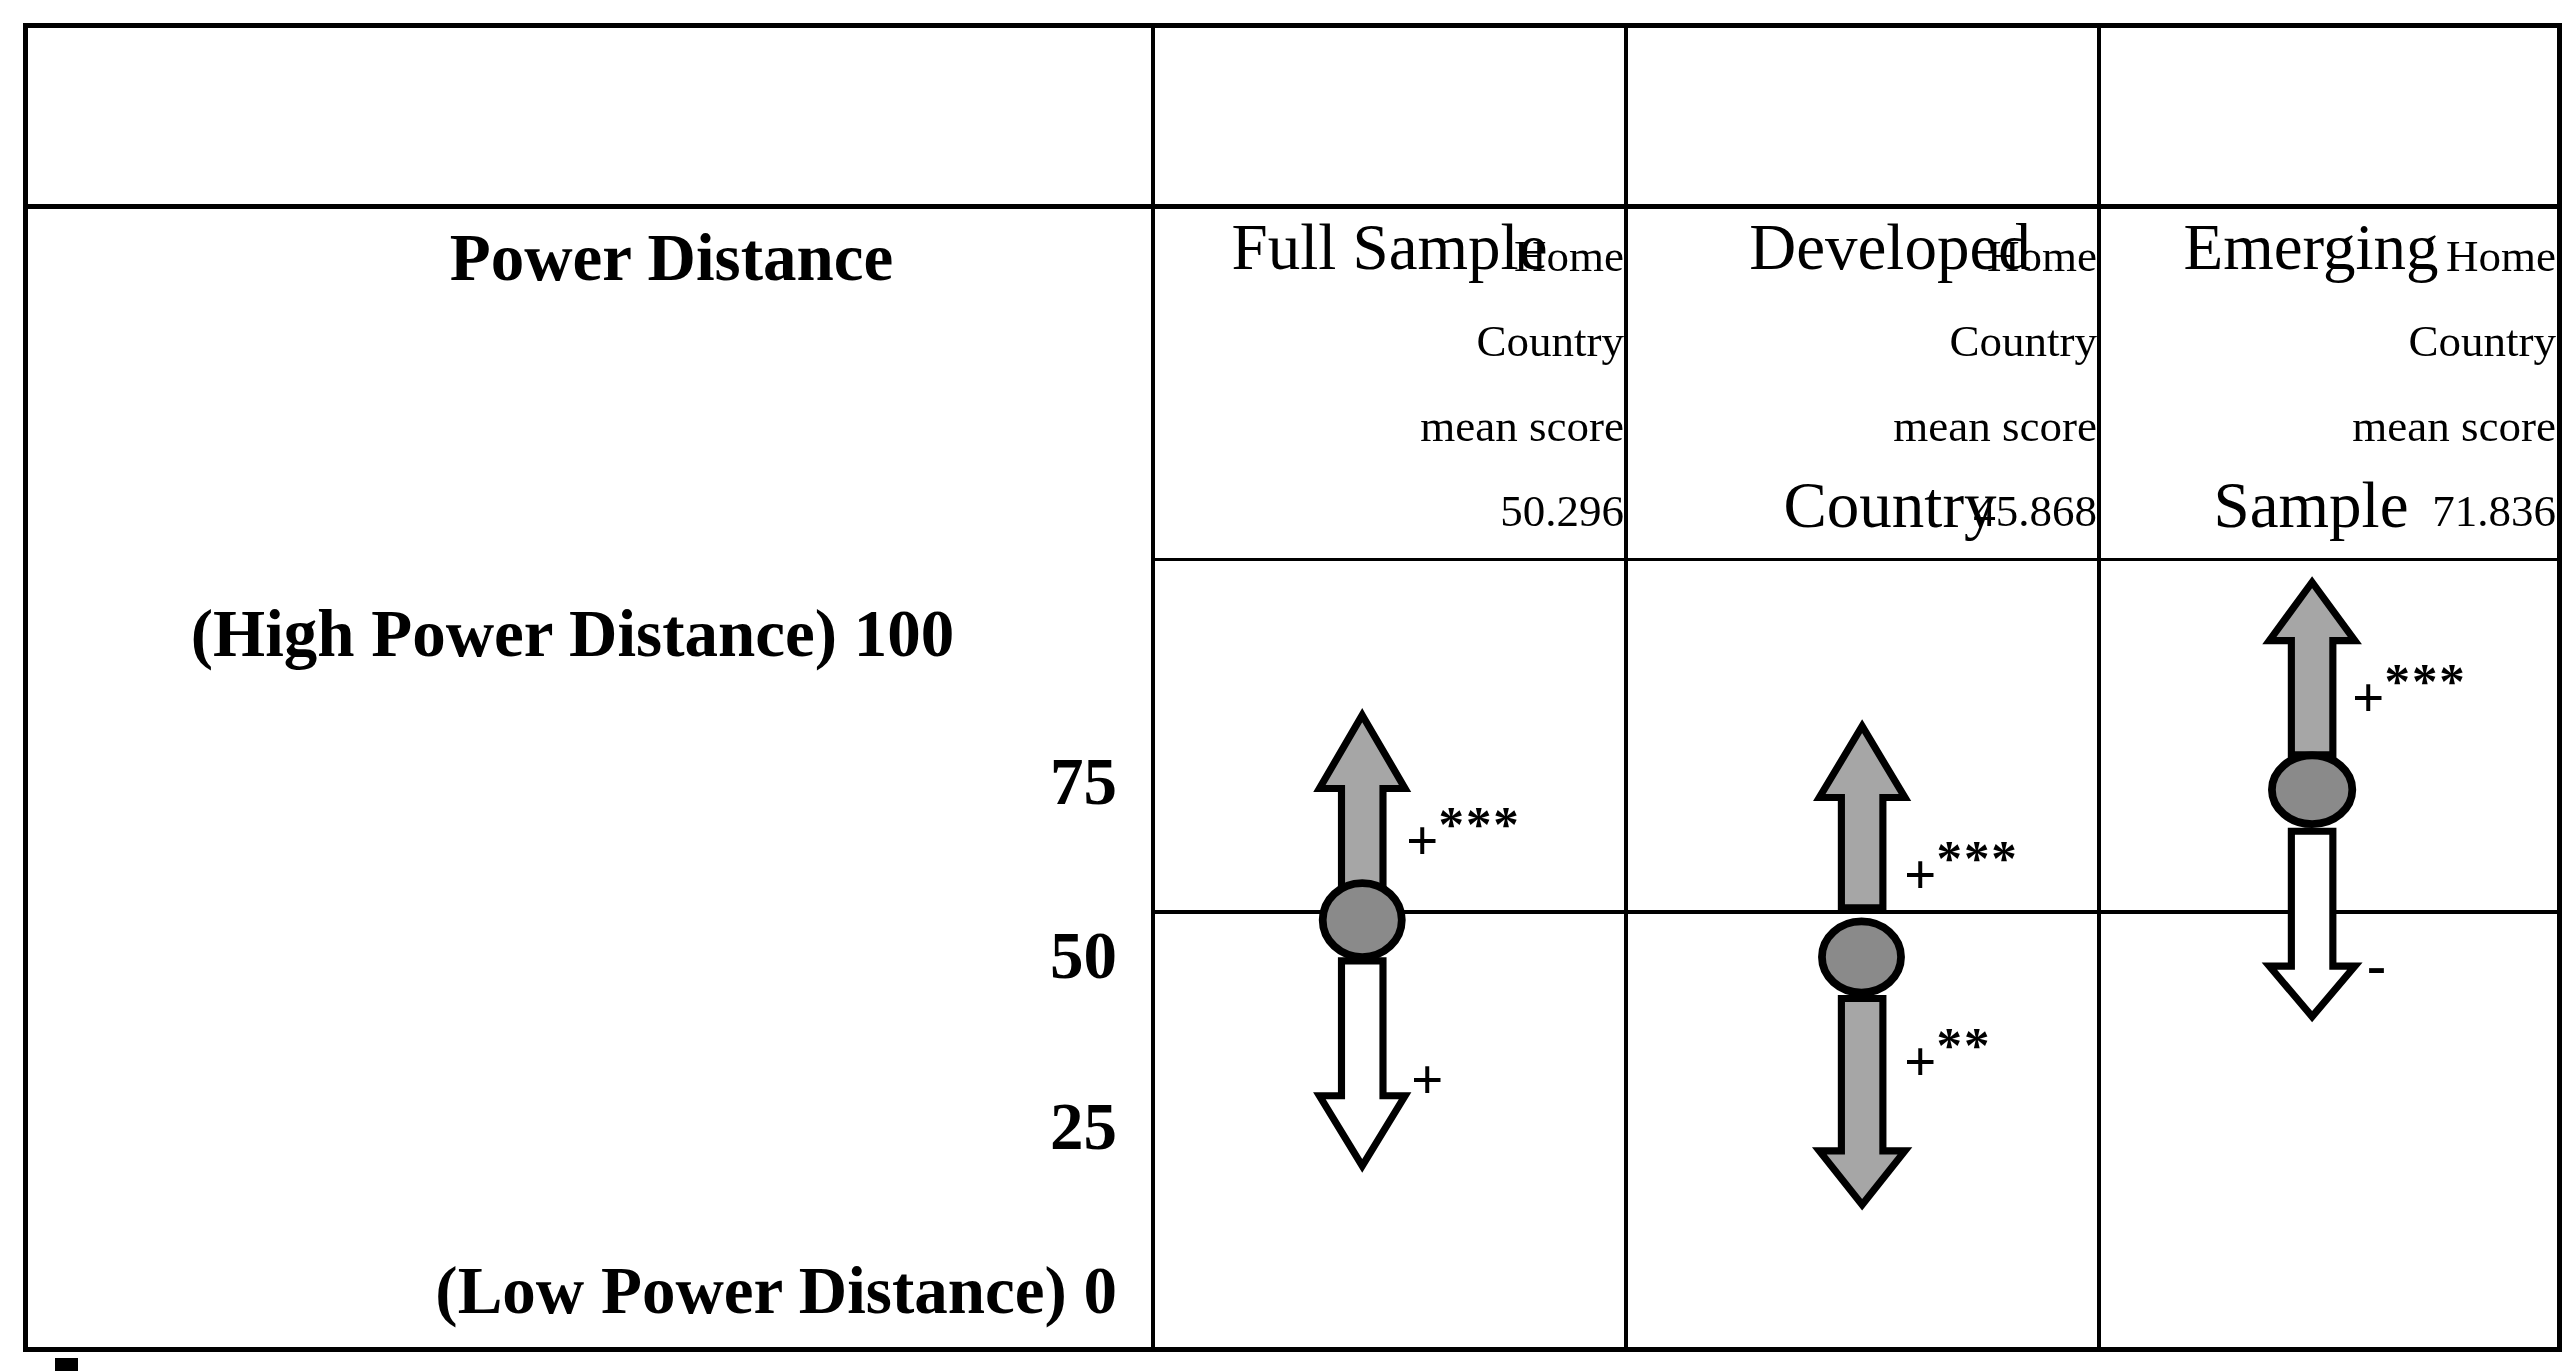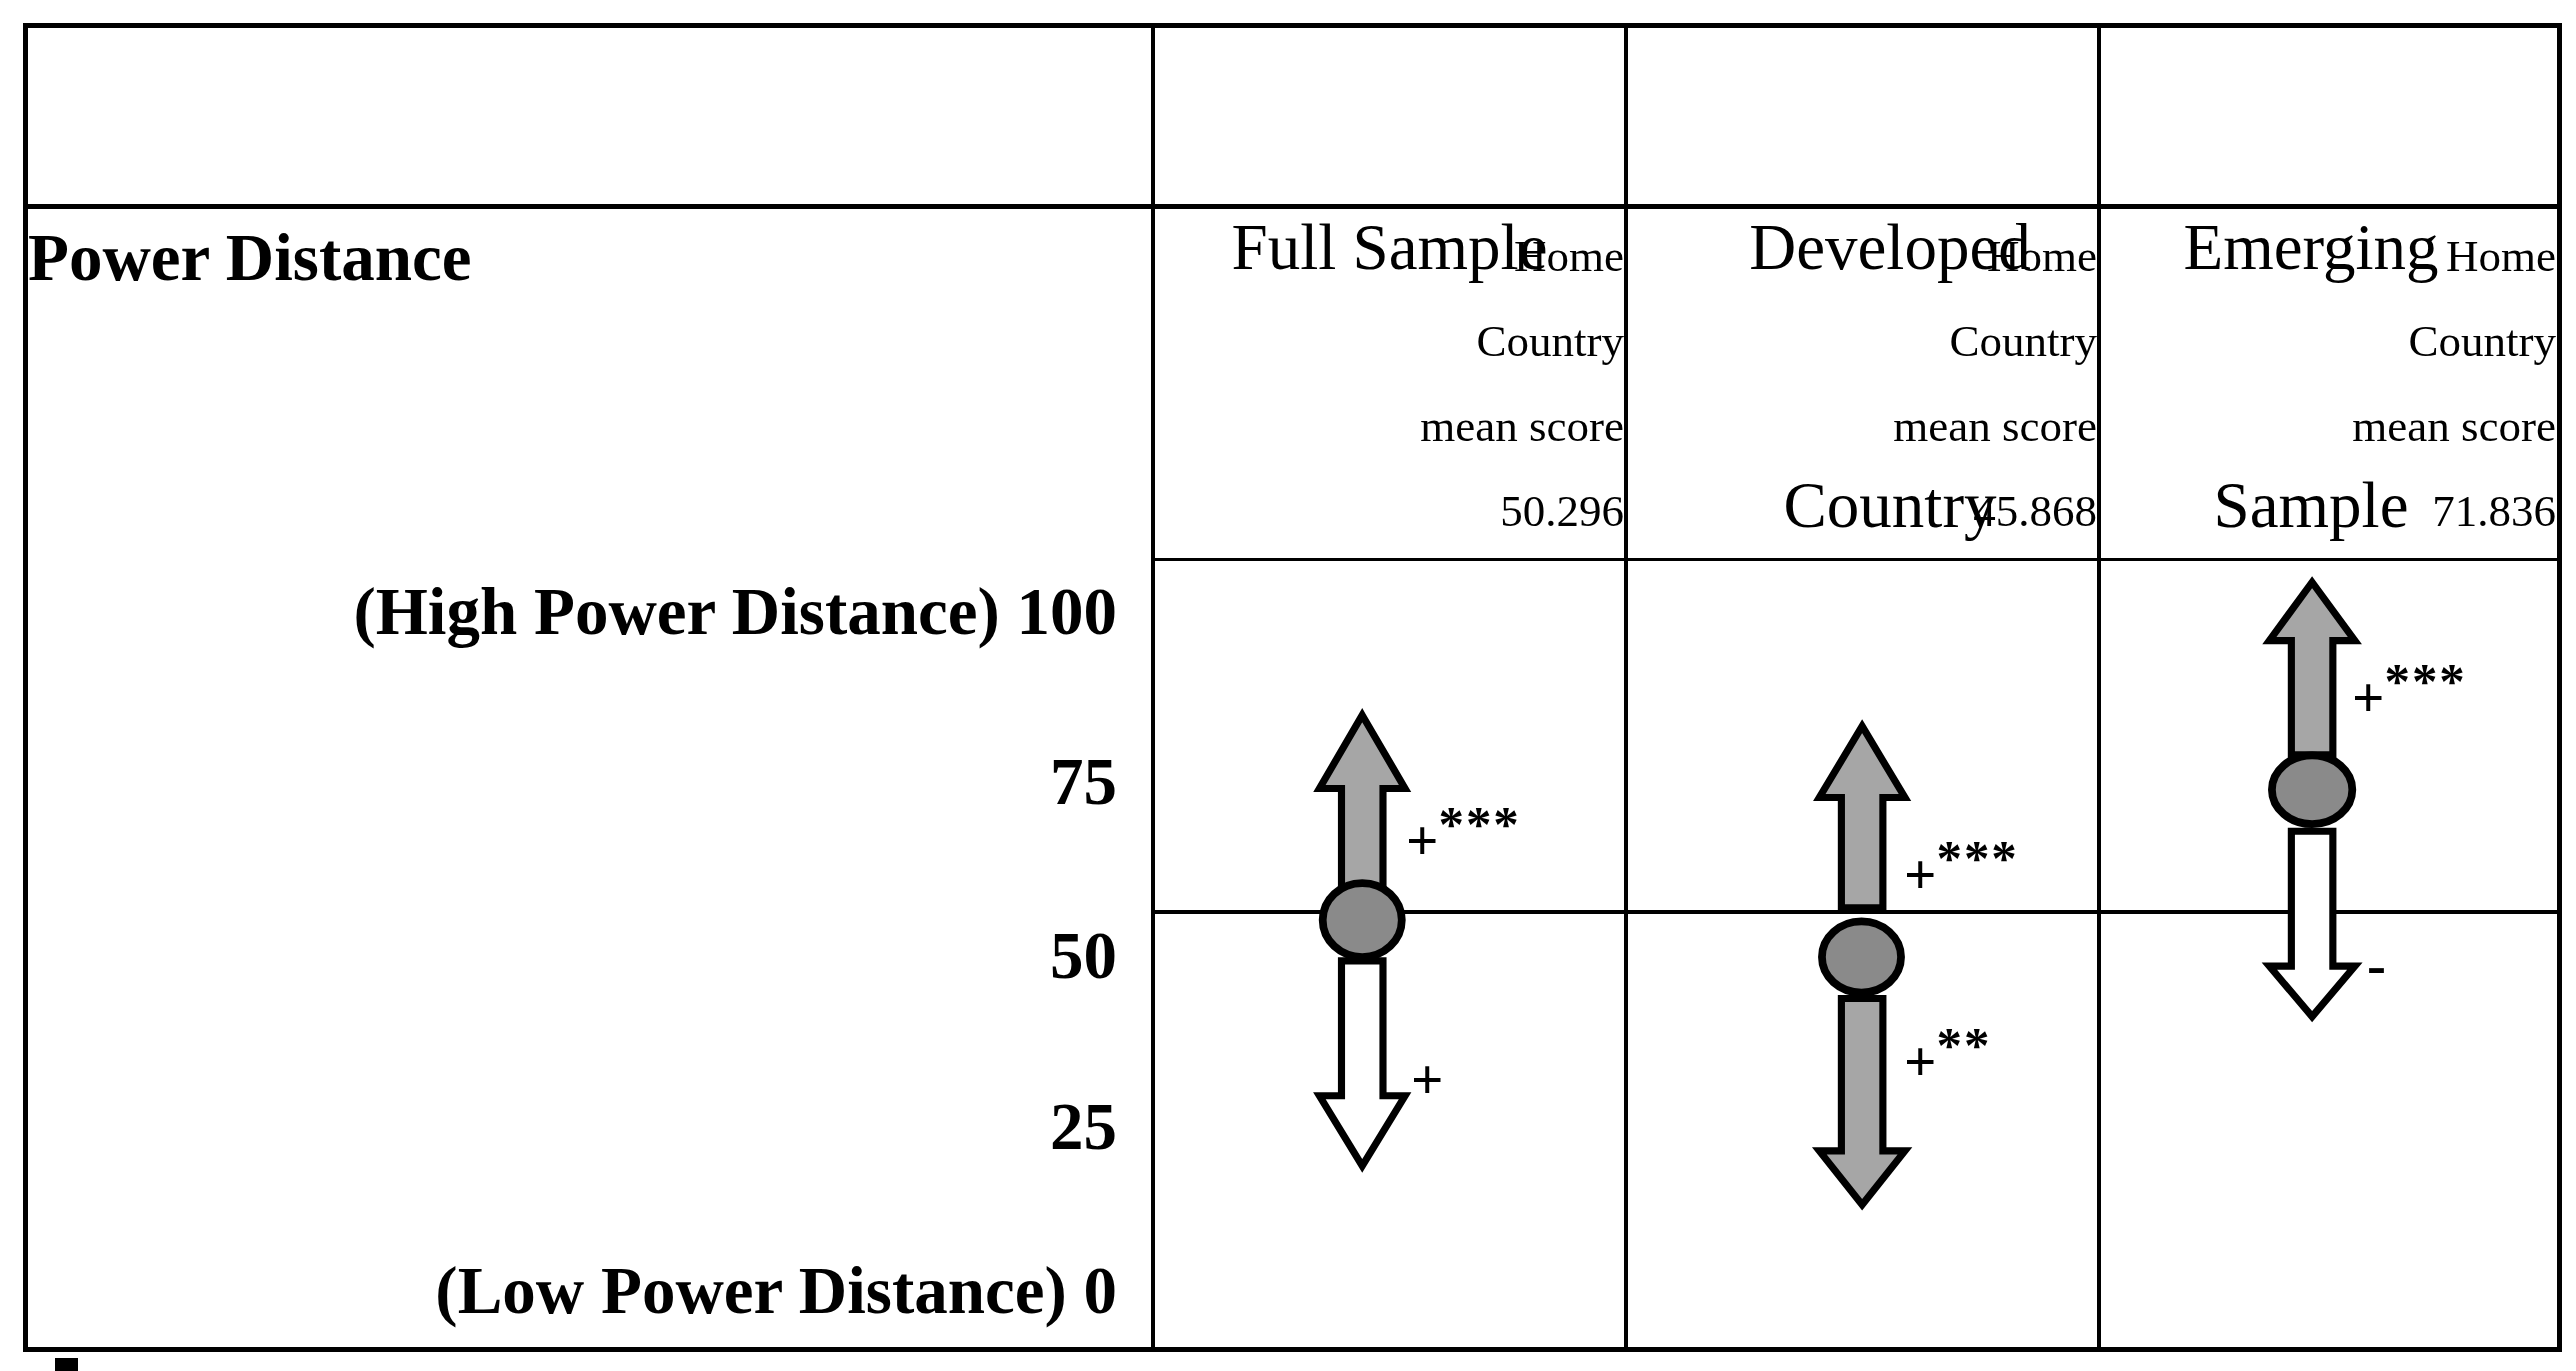--- a/index.html
+++ b/index.html
@@ -16,21 +16,21 @@
   
   .outer-border{
     left:23px;top:23px;width:2539px;height:1329px;
     border:5.2px solid #000;box-sizing:border-box;background:transparent;
   }
   .vdiv{top:28px;height:1319px;width:3.9px;background:#000;}
   .hline{background:#000;}
   
   .hdr-block{top:32px;text-align:center;font-size:65px;line-height:86px;white-space:pre;}
   .mean-block{top:214px;text-align:right;font-size:45px;line-height:85px;}
-  .pd-title{left:28px;width:1287px;top:218px;font-weight:bold;font-size:67px;line-height:78px;}
+  .pd-title{left:28px;width:1287px;top:218px;text-align:center;font-weight:bold;font-size:67px;line-height:78px;}
   .axis-label{left:28px;width:1089px;text-align:right;font-weight:bold;font-size:67px;line-height:78px;}
   .sig{font-weight:bold;font-size:57px;line-height:62px;white-space:nowrap;}
   .sig .sup{font-size:51px;position:relative;top:-19.5px;letter-spacing:1.9px;}
   .tick-mark{left:55px;top:1358px;width:23px;height:14.3px;background:#000;}
   svg{position:absolute;left:0;top:0;}
 </style>
 </head>
 <body>
 
 <div class="page">
@@ -70,21 +70,21 @@
     <div>mean score</div>
     <div>45.868</div>
   </div>
   <div class="abs mean-block" style="left:2101px;width:455px;">
     <div>Home</div>
     <div>Country</div>
     <div>mean score</div>
     <div>71.836</div>
   </div>
 
-  <div class="abs axis-label" style="top:572px;">(High Power Distance) 100</div>
+  <div class="abs axis-label" style="top:594px;text-align:center;">(High Power Distance) 100</div>
   <div class="abs axis-label" style="top:742px;">75</div>
   <div class="abs axis-label" style="top:916px;">50</div>
   <div class="abs axis-label" style="top:1087px;">25</div>
   <div class="abs axis-label" style="top:1251px;">(Low Power Distance) 0</div>
 
   <svg width="2576" height="1372" viewBox="0 0 3973 2116">
 
     <polygon points="2101,1103 2167,1216 2133,1216 2133,1372 2069,1372 2069,1216 2035,1216" stroke="#000000" stroke-width="11" fill="#a6a6a6"></polygon>
     <polygon points="2101,1798 2167,1690 2133,1690 2133,1482 2069,1482 2069,1690 2035,1690" stroke="#000000" stroke-width="11" fill="#ffffff"></polygon>
     <ellipse cx="2101" cy="1419" rx="61" ry="57" stroke="#000000" stroke-width="12" fill="#8a8a8a"></ellipse>

